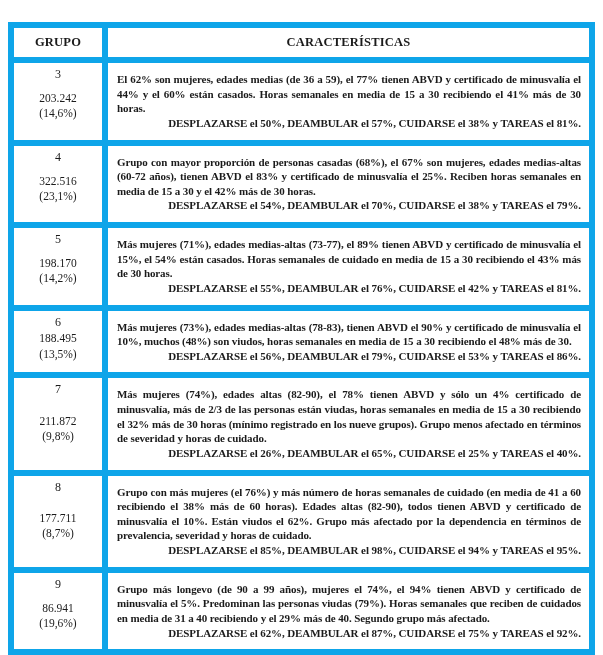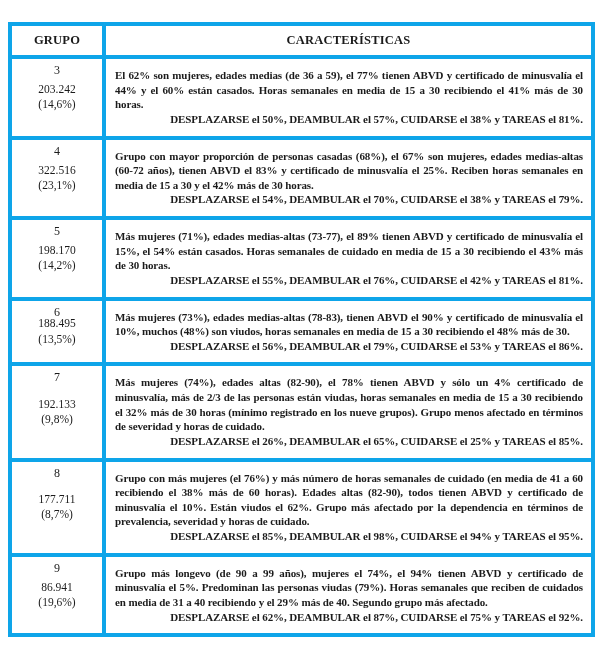--- a/index.html
+++ b/index.html
@@ -28,21 +28,21 @@
     font-size: 13px;
     margin-top: 15px;
   }
   table.dep-table {
     border-collapse: collapse;
     width: 587px;
     margin-top: 16px;
     table-layout: fixed;
   }
   .dep-table th, .dep-table td {
-    border: 4px solid #0ea5e9;
+    border: 6px solid #0ea5e9;
   }
   .dep-table th {
     font-weight: bold;
     font-size: 12.5px;
     padding: 7px 4px;
     text-align: center;
     letter-spacing: 0.2px;
   }
   th.col-group { width: 94px; }
   td.group-cell {
@@ -54,20 +54,21 @@
   }
   .group-num { line-height: 1.2; }
   .group-figures {
     position: absolute;
     top: 50%;
     left: 0;
     right: 0;
     transform: translateY(-50%);
     font-size: 11.5px;
     line-height: 1.32;
+    margin-top: 5px;
   }
   td.chars-cell {
     vertical-align: middle;
     font-size: 11px;
     padding: 9px 8px 9px 9px;
     font-weight: bold;
   }
   .chars-text {
     text-align: justify;
     line-height: 1.33;
@@ -141,27 +142,27 @@
         </td>
         <td class="chars-cell">
           <div class="chars-text">Más mujeres (73%), edades medias-altas (78-83), tienen ABVD el 90% y certificado de minusvalía el 10%, muchos (48%) son viudos, horas semanales en media de 15 a 30 recibiendo el 48% más de 30.</div>
           <div class="chars-summary">DESPLAZARSE el 56%, DEAMBULAR el 79%, CUIDARSE el 53% y TAREAS el 86%.</div>
         </td>
       </tr>
       <tr>
         <td class="group-cell">
           <div class="group-num">7</div>
           <div class="group-figures">
-            <div>192.133</div>
+            <div>211.872</div>
             <div>(9,8%)</div>
           </div>
         </td>
         <td class="chars-cell">
           <div class="chars-text">Más mujeres (74%), edades altas (82-90), el 78% tienen ABVD y sólo un 4% certificado de minusvalía, más de 2/3 de las personas están viudas, horas semanales en media de 15 a 30 recibiendo el 32% más de 30 horas (mínimo registrado en los nueve grupos). Grupo menos afectado en términos de severidad y horas de cuidado.</div>
-          <div class="chars-summary">DESPLAZARSE el 26%, DEAMBULAR el 65%, CUIDARSE el 25% y TAREAS el 85%.</div>
+          <div class="chars-summary">DESPLAZARSE el 26%, DEAMBULAR el 65%, CUIDARSE el 25% y TAREAS el 40%.</div>
         </td>
       </tr>
       <tr>
         <td class="group-cell">
           <div class="group-num">8</div>
           <div class="group-figures">
             <div>177.711</div>
             <div>(8,7%)</div>
           </div>
         </td>

